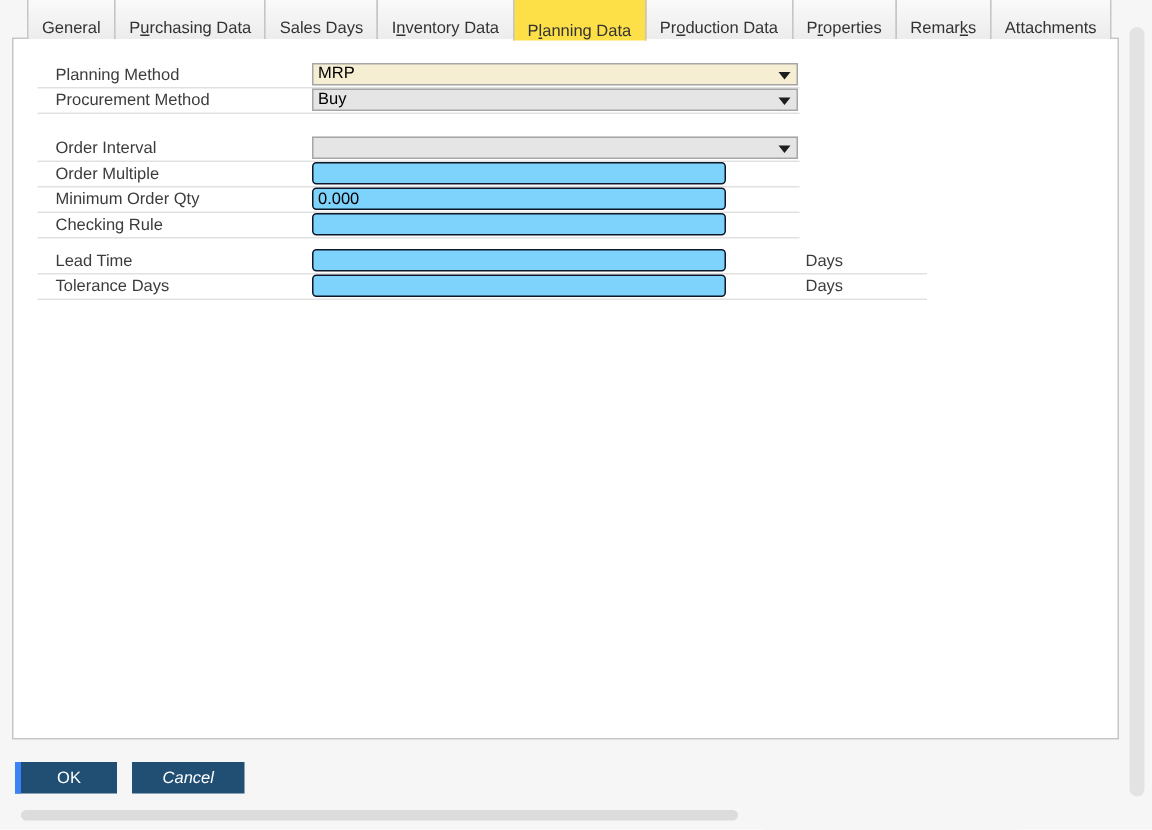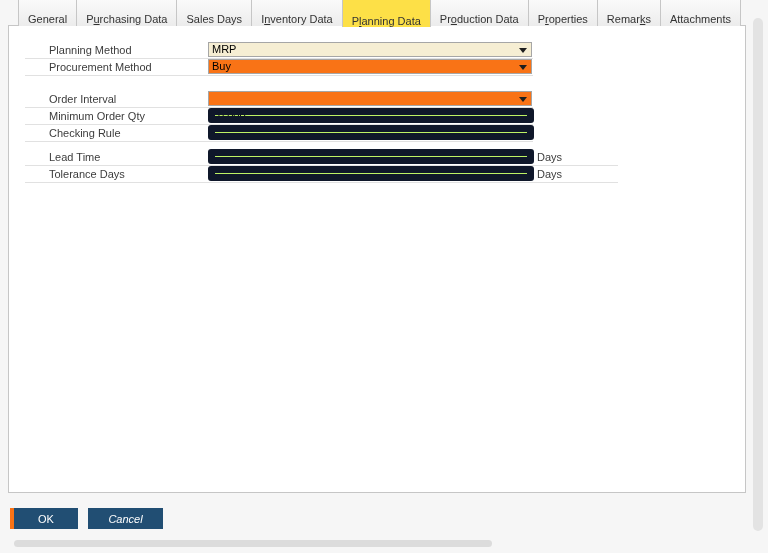--- a/index.html
+++ b/index.html
@@ -32,49 +32,49 @@
   .tab:first-child { margin-left:0; }
   .tab.active {
     height:22px; line-height:20px; margin-bottom:-1px;
     background:#fde047; position:relative; z-index:5;
   }
   .tab u { text-decoration:underline; }
   
   .form { position:absolute; left:16px; top:16px; }
   .frow { position:relative; height:17px; width:508px; border-bottom:1px solid #E1E1E1; }
   .frow.wide { width:593px; }
-  .flabel { position:absolute; left:12px; top:2px; color:#3C3C3C;padding-left:12px; }
+  .flabel { position:absolute; left:0; top:2px; color:#3C3C3C;padding-left:12px; }
   .gap1 { height:15px; } .gap2 { height:7px; }
   .ddl {
     position:absolute; left:183px; top:0; width:324px; height:15px;
-    background:#f97316; border:1px solid #A6A6A6;
+    background:#e5e5e5; border:1px solid #A6A6A6;
     padding:0 14px 0 3px; line-height:13px; color:#000;
     overflow:hidden; white-space:nowrap;
   }
   .ddl.cream { background:#F6EED3; }
   .ddl .arrow {
     position:absolute; right:4px; top:5px; width:0; height:0;
     border-left:4px solid transparent; border-right:4px solid transparent;
     border-top:5px solid #1E1E1E;
   }
   input.txt {
-    position:absolute; left:183px; top:0; width:326px; height:15px;
-    border:7px solid #0f172a; border-radius:3px;
+    position:absolute; left:183px; top:0; width:276px; height:15px;
+    border:1px solid #0f172a; border-radius:3px;
     font-family:"Liberation Sans", sans-serif; font-size:11px; color:#000;
-    padding:0 3px; background:#bef264; outline:none;
+    padding:0 3px; background:#7dd3fc; outline:none;
   }
   .suffix { position:absolute; left:512px; top:2px; color:#3C3C3C; }
   
   .btn {
     position:absolute; top:508px; height:21px;
     background:#214E73; color:#FFFFFF;
     display:flex; align-items:center; justify-content:center;
     font-size:11px; cursor:default;
   }
-  .btn-ok { left:10px; width:68px; border-left:4px solid #f97316; }
+  .btn-ok { left:10px; width:68px; border-left:4px solid #3b82f6; }
   .btn-cancel { left:88px; width:75px;font-style:italic; }
   
   .vscroll {
     position:absolute; left:753px; top:18px; width:10px; height:513px;
     background:#E3E3E3; border-radius:5px;
   }
   .hscroll {
     position:absolute; left:14px; top:540px; width:478px; height:7px;
     background:#DCDCDC; border-radius:4px;
   }
@@ -116,20 +116,24 @@
     <div class="gap1"></div>
 
     <div class="frow">
       <span class="flabel">Order Interval</span>
       <div class="ddl">
         <span></span>
         <span class="arrow"></span>
       </div>
     </div>
 
+    <div class="frow">
+      <span class="flabel">Order Multiple</span>
+      <input class="txt" type="text" value="" style="">
+    </div>
 
     <div class="frow">
       <span class="flabel">Minimum Order Qty</span>
       <input class="txt" type="text" value="0.000" style="">
     </div>
 
     <div class="frow">
       <span class="flabel">Checking Rule</span>
       <input class="txt" type="text" value="" style="">
     </div>

